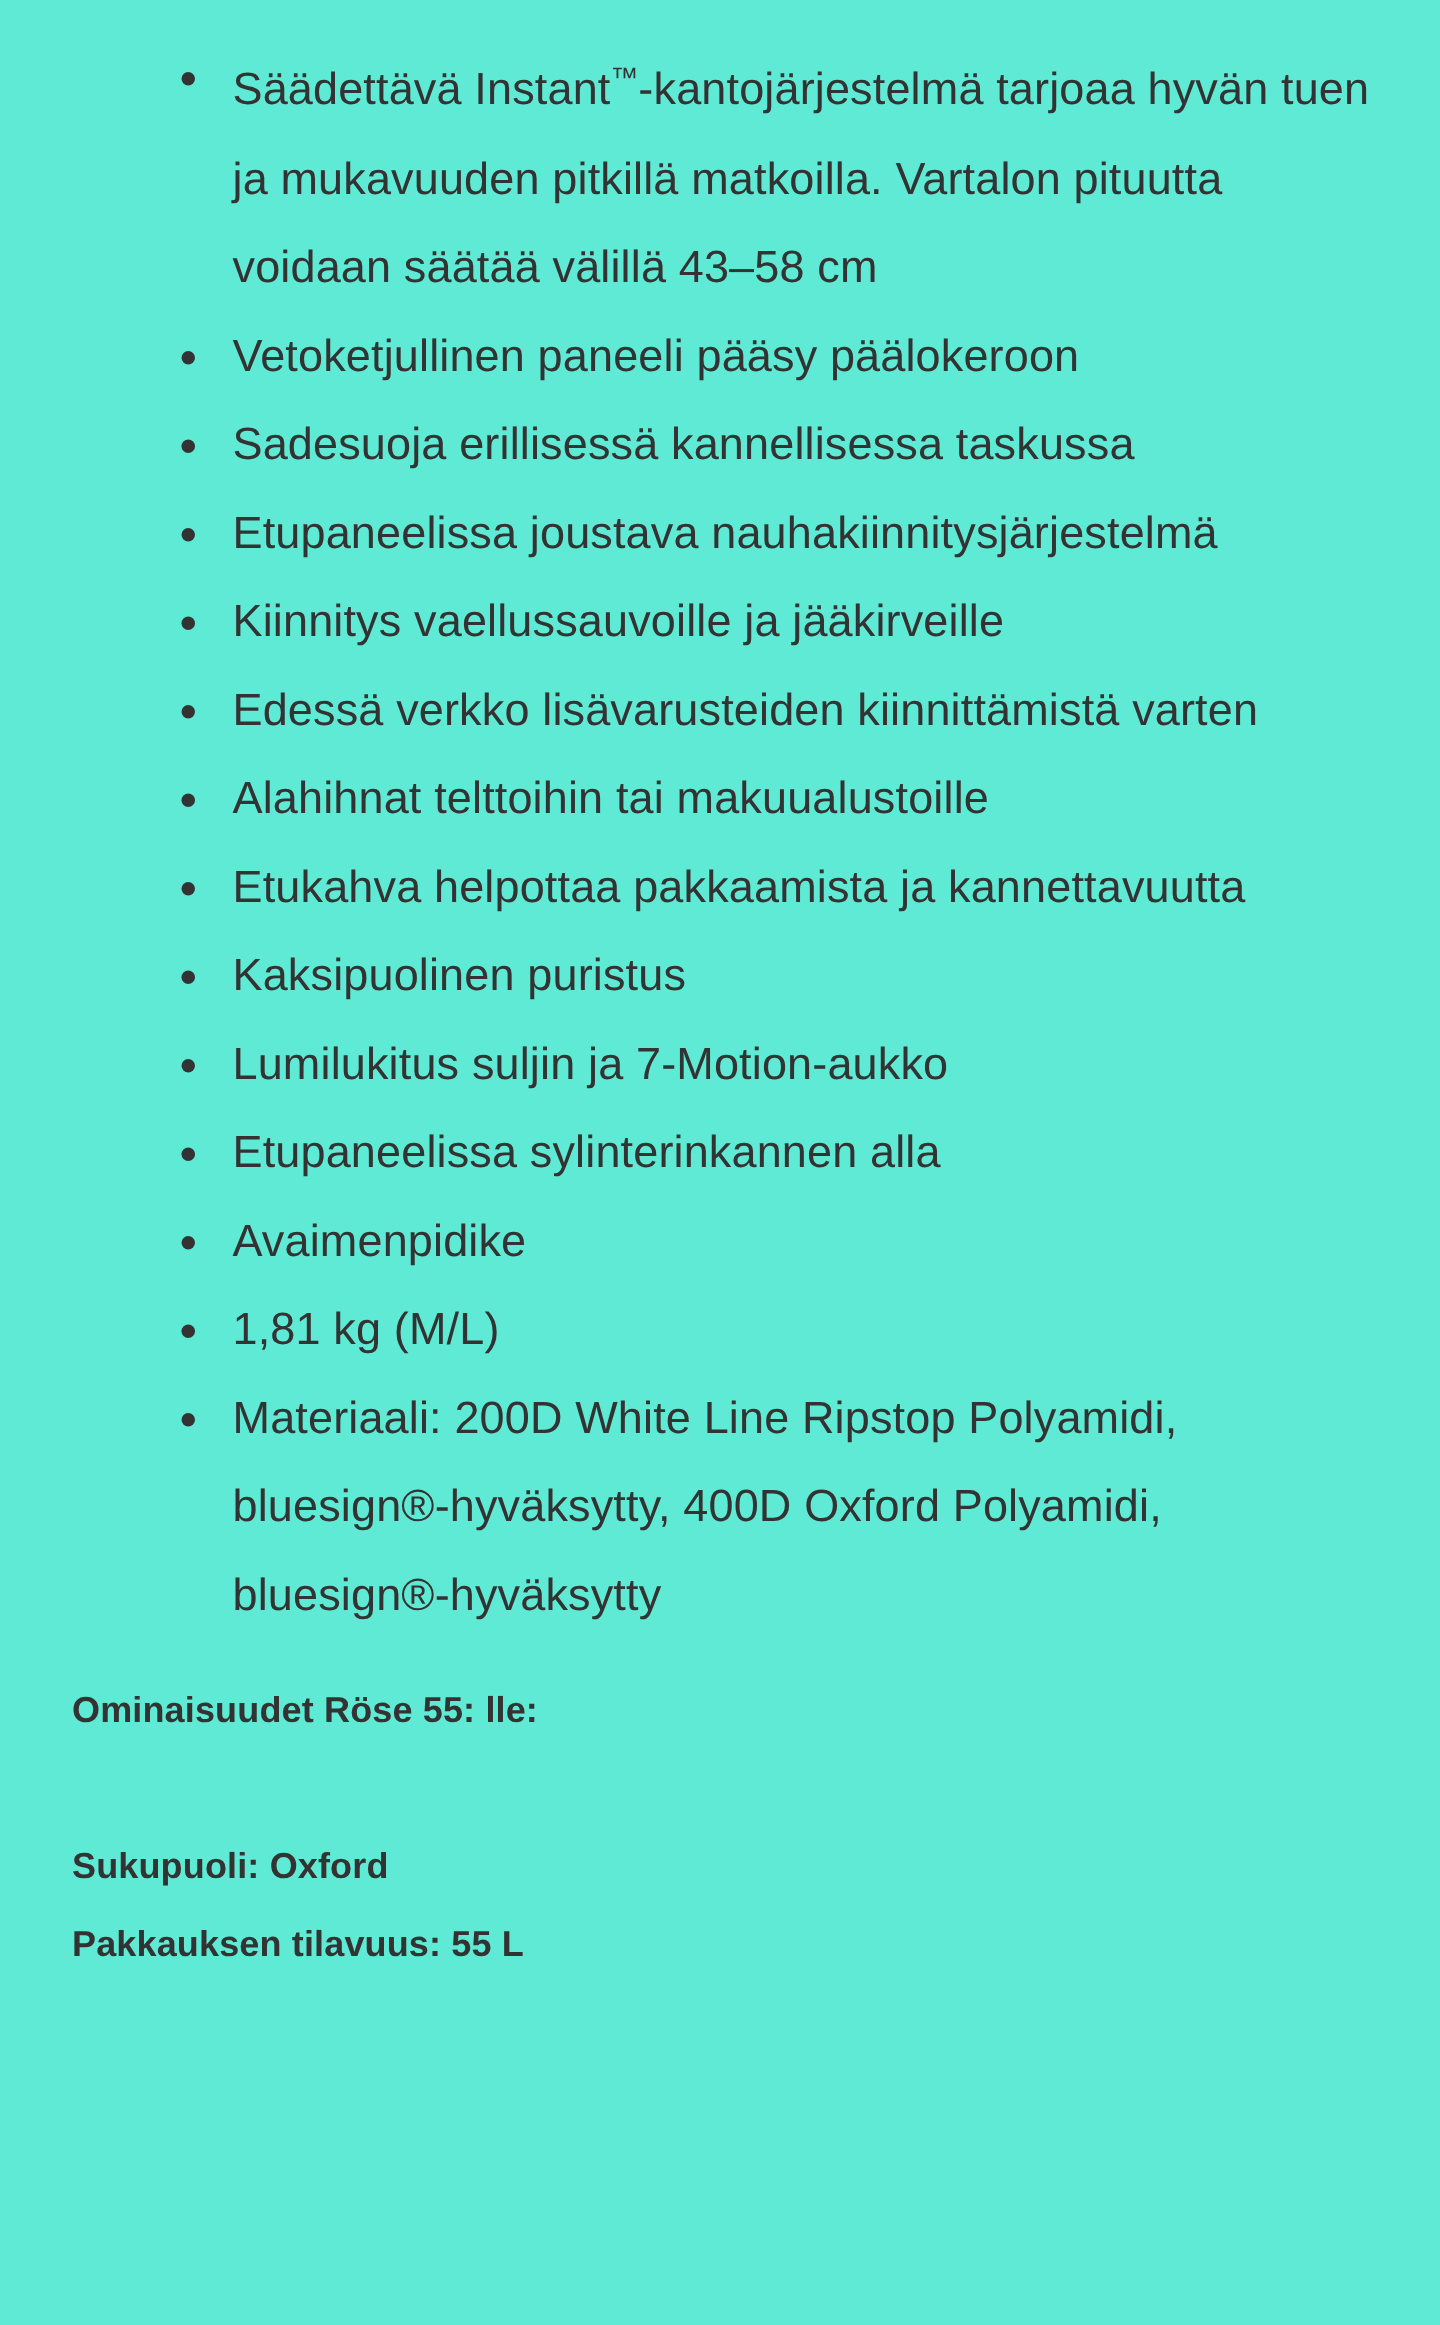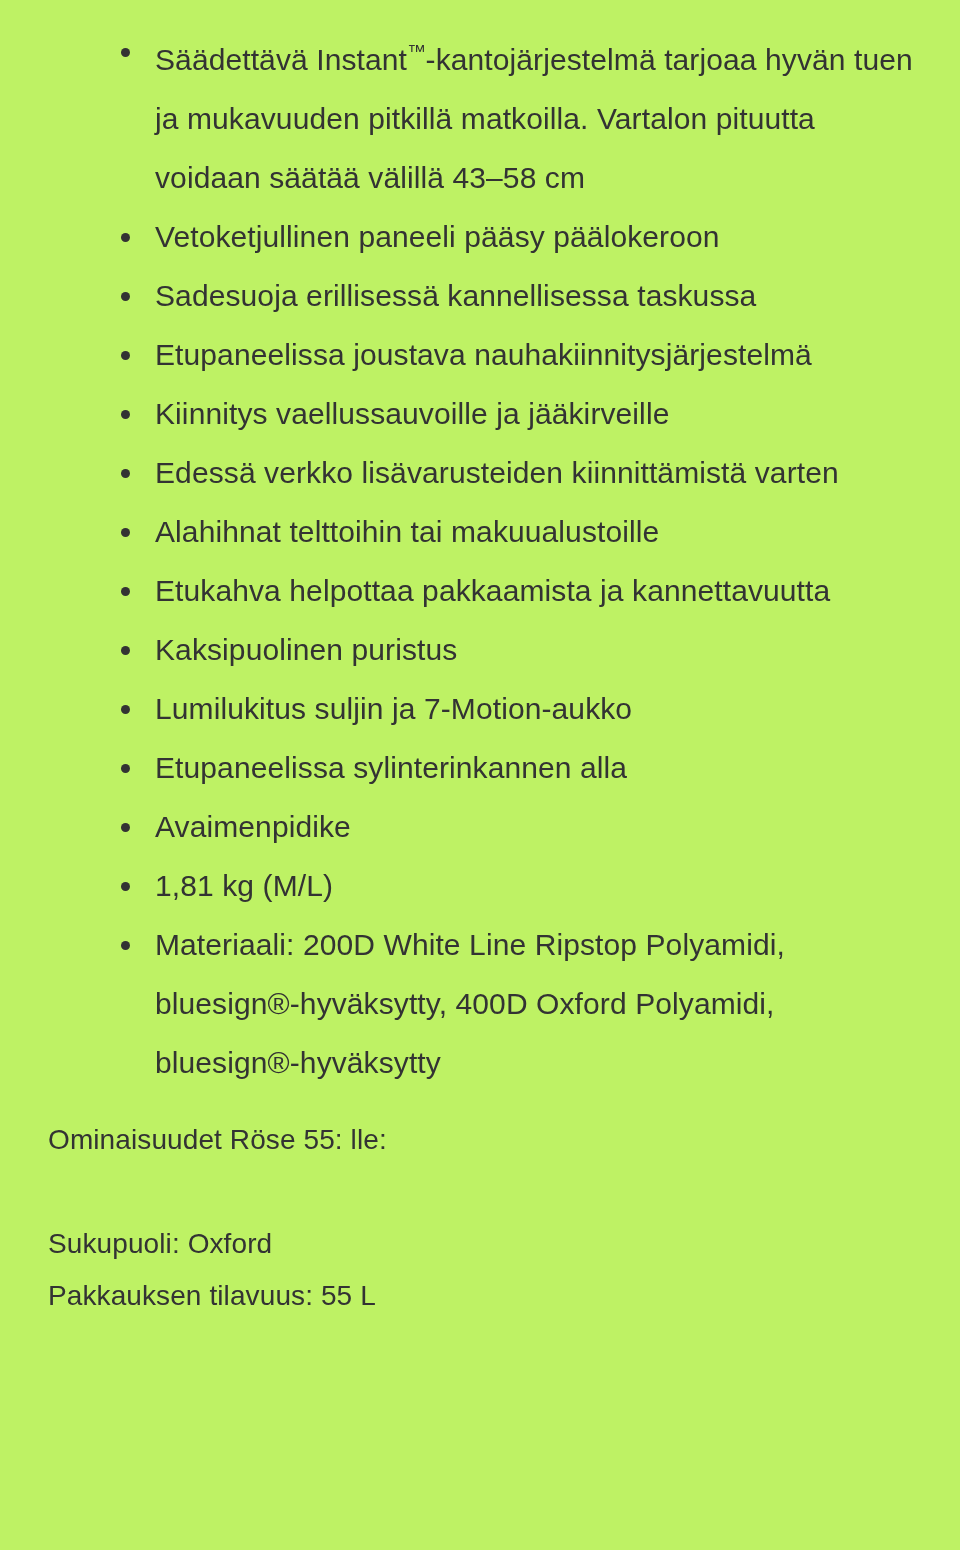--- a/index.html
+++ b/index.html
@@ -15,21 +15,21 @@
     font-family: "Liberation Sans", "DejaVu Sans", sans-serif;
     color: #333333;
     -webkit-font-smoothing: antialiased;
   }
 
   .page {
     box-sizing: border-box;
     width: 960px;
     height: 1550px;
     padding: 22px 40px 0 48px;
-    background: #bef264;
+    background: #5eead4;
   }
 
   
   .feature-list {
     list-style: none;
     margin: 0;
     padding: 0;
   }
   .feature-item {
     position: relative;
@@ -55,25 +55,26 @@
     font-size: 0.62em;
     vertical-align: 0.62em;
     letter-spacing: 0;
   }
 
   
   .note-block {
     margin-top: 22px;
   }
   .note-line {
-    font-size: 28px;
+    font-size: 24px;
     line-height: 52px;
     color: #333333;
     letter-spacing: 0.1px;
     white-space: pre-wrap;
+    font-weight: bold;
   }
   .spacer-line {
     height: 52px;
   }
   .spec-block {
     margin-top: 0;
   }
 </style>
 </head>
 <body>

